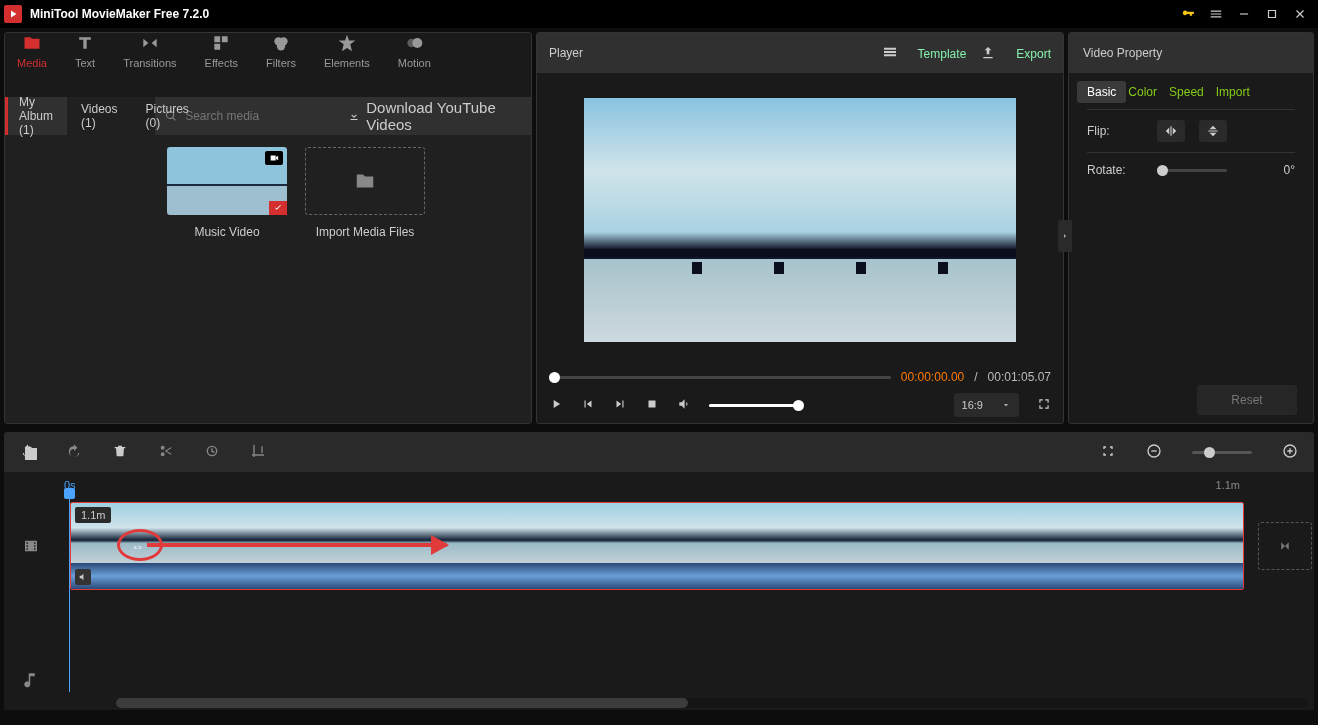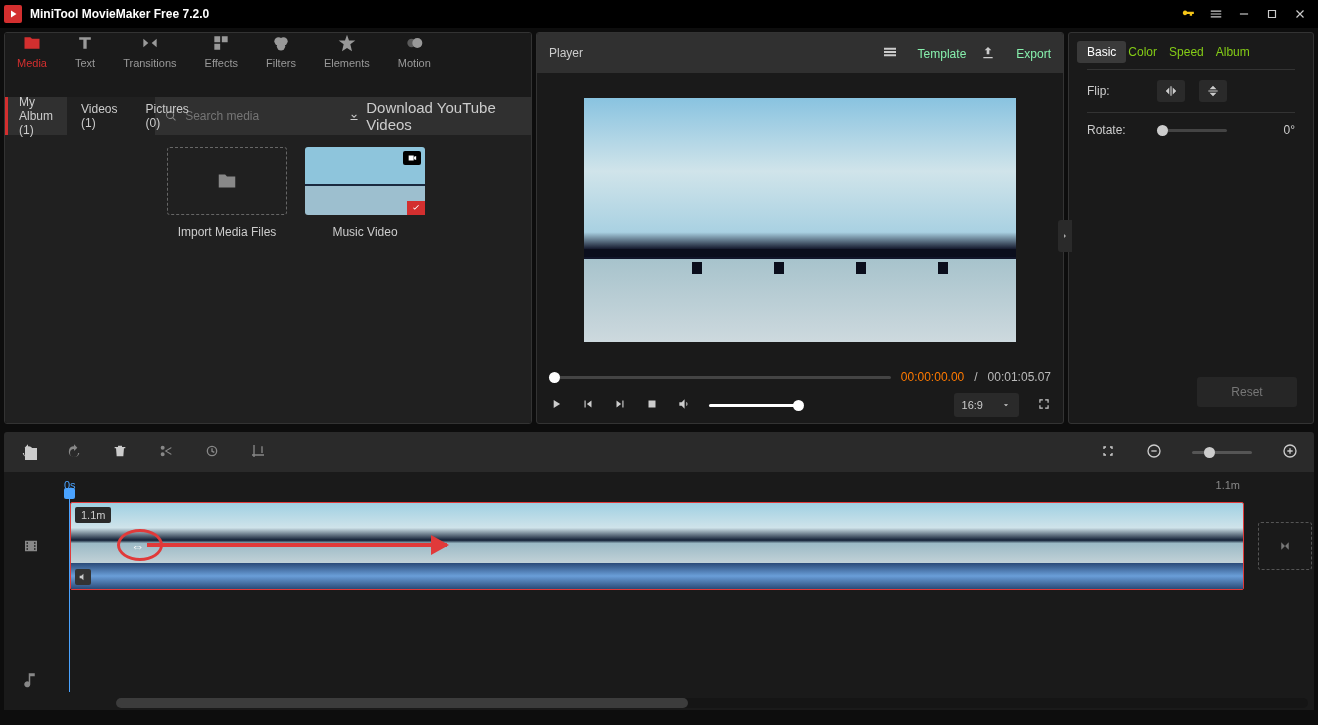--- a/index.html
+++ b/index.html
@@ -70,21 +70,21 @@
 .ptab.active{background:#3a3a3a;padding:4px 10px;border-radius:3px;color:#fff;margin:-4px -10px}
 .prop-row{display:flex;align-items:center;padding:10px 18px;gap:14px}
 .prop-label{width:56px;color:#ccc;font-size:12px}
 .chip{width:28px;height:22px;background:#2a2a2a;border-radius:3px;display:flex;align-items:center;justify-content:center;cursor:pointer}
 .chip svg{width:14px;height:14px;fill:#ccc}
 .slider{width:70px;height:3px;background:#444;position:relative;border-radius:2px}
 .slider-thumb{position:absolute;left:0;top:-4px;width:11px;height:11px;background:#ccc;border-radius:50%}
 .deg{margin-left:auto;font-size:12px;color:#ccc}
 .expand-handle{position:absolute;left:1058px;top:220px;width:14px;height:32px;background:#2a2a2a;border-radius:3px 0 0 3px;display:flex;align-items:center;justify-content:center;cursor:pointer;z-index:5}
 .expand-handle svg{width:8px;height:8px;fill:#aaa}
-.reset-btn{margin:auto 16px 16px auto;width:100px;height:30px;background:#262626;border-radius:3px;display:flex;align-items:center;justify-content:center;color:#777;font-size:12px;cursor:pointer}
+.reset-btn{margin:auto 16px 8px auto;width:100px;height:30px;background:#262626;border-radius:3px;display:flex;align-items:center;justify-content:center;color:#777;font-size:12px;cursor:pointer}
 .timeline-toolbar{height:40px;background:#2a2a2a;display:flex;align-items:center;padding:0 16px;gap:30px;margin:4px 4px 0 4px;border-radius:3px 3px 0 0}
 .tl-ico svg{width:16px;height:16px;fill:#888;cursor:pointer}
 .tl-ico.on svg{fill:#ccc}
 .tl-spacer{flex:1}
 .zoom-track{width:60px;height:3px;background:#555;position:relative;border-radius:2px}
 .zoom-thumb{position:absolute;left:20%;top:-4px;width:11px;height:11px;background:#ccc;border-radius:50%}
 .timeline{flex:1;background:#1a1a1a;margin:0 4px 4px;display:flex;flex-direction:column;position:relative}
 .ruler{height:30px;display:flex;align-items:center;position:relative}
 .ruler-label{position:absolute;left:60px;top:7px;font-size:11px;color:#4aa3ff}
 .ruler-end{position:absolute;right:74px;top:7px;font-size:11px;color:#888}
@@ -216,42 +216,42 @@
           <input class="search-input" placeholder="Search media" style="">
           <div class="dl-link">
             <svg width="14" height="14" viewBox="0 0 24 24" fill="#ccc">
                 <path d="M12 3v10l-4-4-1.4 1.4L12 16l5.4-5.6L16 9l-4 4V3zM5 18h14v2H5z"></path>
               </svg>
             <span>Download YouTube Videos</span>
           </div>
         </div>
         <div class="media-grid">
           <div class="media-card">
-            <div class="thumb dashed">
-                <svg viewBox="0 0 24 24">
-                  <path d="M3 5h7l2 2h9v12H3z"></path>
-                </svg>
-              </div>
-            <div class="media-label">Import Media Files</div>
-          </div>
-          <div class="media-card">
             <div class="thumb video">
               <div class="badge-cam">
                   <svg viewBox="0 0 24 24">
                     <path d="M4 6h12v12H4zM17 9l5-2v10l-5-2z"></path>
                   </svg>
                 </div>
               <div class="badge-check">
                   <svg viewBox="0 0 24 24">
                     <path d="M9 16l-4-4 1.4-1.4L9 13.2l8.6-8.6L19 6z"></path>
                   </svg>
                 </div>
             </div>
             <div class="media-label">Music Video</div>
           </div>
+          <div class="media-card">
+            <div class="thumb dashed">
+                <svg viewBox="0 0 24 24">
+                  <path d="M3 5h7l2 2h9v12H3z"></path>
+                </svg>
+              </div>
+            <div class="media-label">Import Media Files</div>
+          </div>
         </div>
       </div>
     </div>
   </div>
 
   <div class="center-panel">
     <div class="center-head">
       <div class="label">Player</div>
       <div class="hbtn">
           <svg viewBox="0 0 24 24">
@@ -309,25 +309,26 @@
             <path d="M7 10l5 5 5-5z"></path>
           </svg>
         </div>
       <div class="ctrl"><svg viewBox="0 0 24 24">
             <path d="M4 4h6v2H6v4H4zM14 4h6v6h-2V6h-4zM4 14h2v4h4v2H4zM18 14h2v6h-6v-2h4z"></path>
           </svg></div>
     </div>
   </div>
 
   <div class="right-panel">
+    <div class="right-head">Video Property</div>
     <div class="prop-tabs">
       <div class="ptab active">Basic</div>
       <div class="ptab">Color</div>
       <div class="ptab">Speed</div>
-      <div class="ptab">Album</div>
+      <div class="ptab">Import</div>
     </div>
     <hr class="div">
     <div class="prop-row">
       <div class="prop-label">Flip:</div>
       <div class="chip">
           <svg viewBox="0 0 24 24">
             <path d="M9 6v12L3 12zM15 6v12l6-6zM11 4h2v16h-2z"></path>
           </svg>
         </div>
       <div class="chip">

